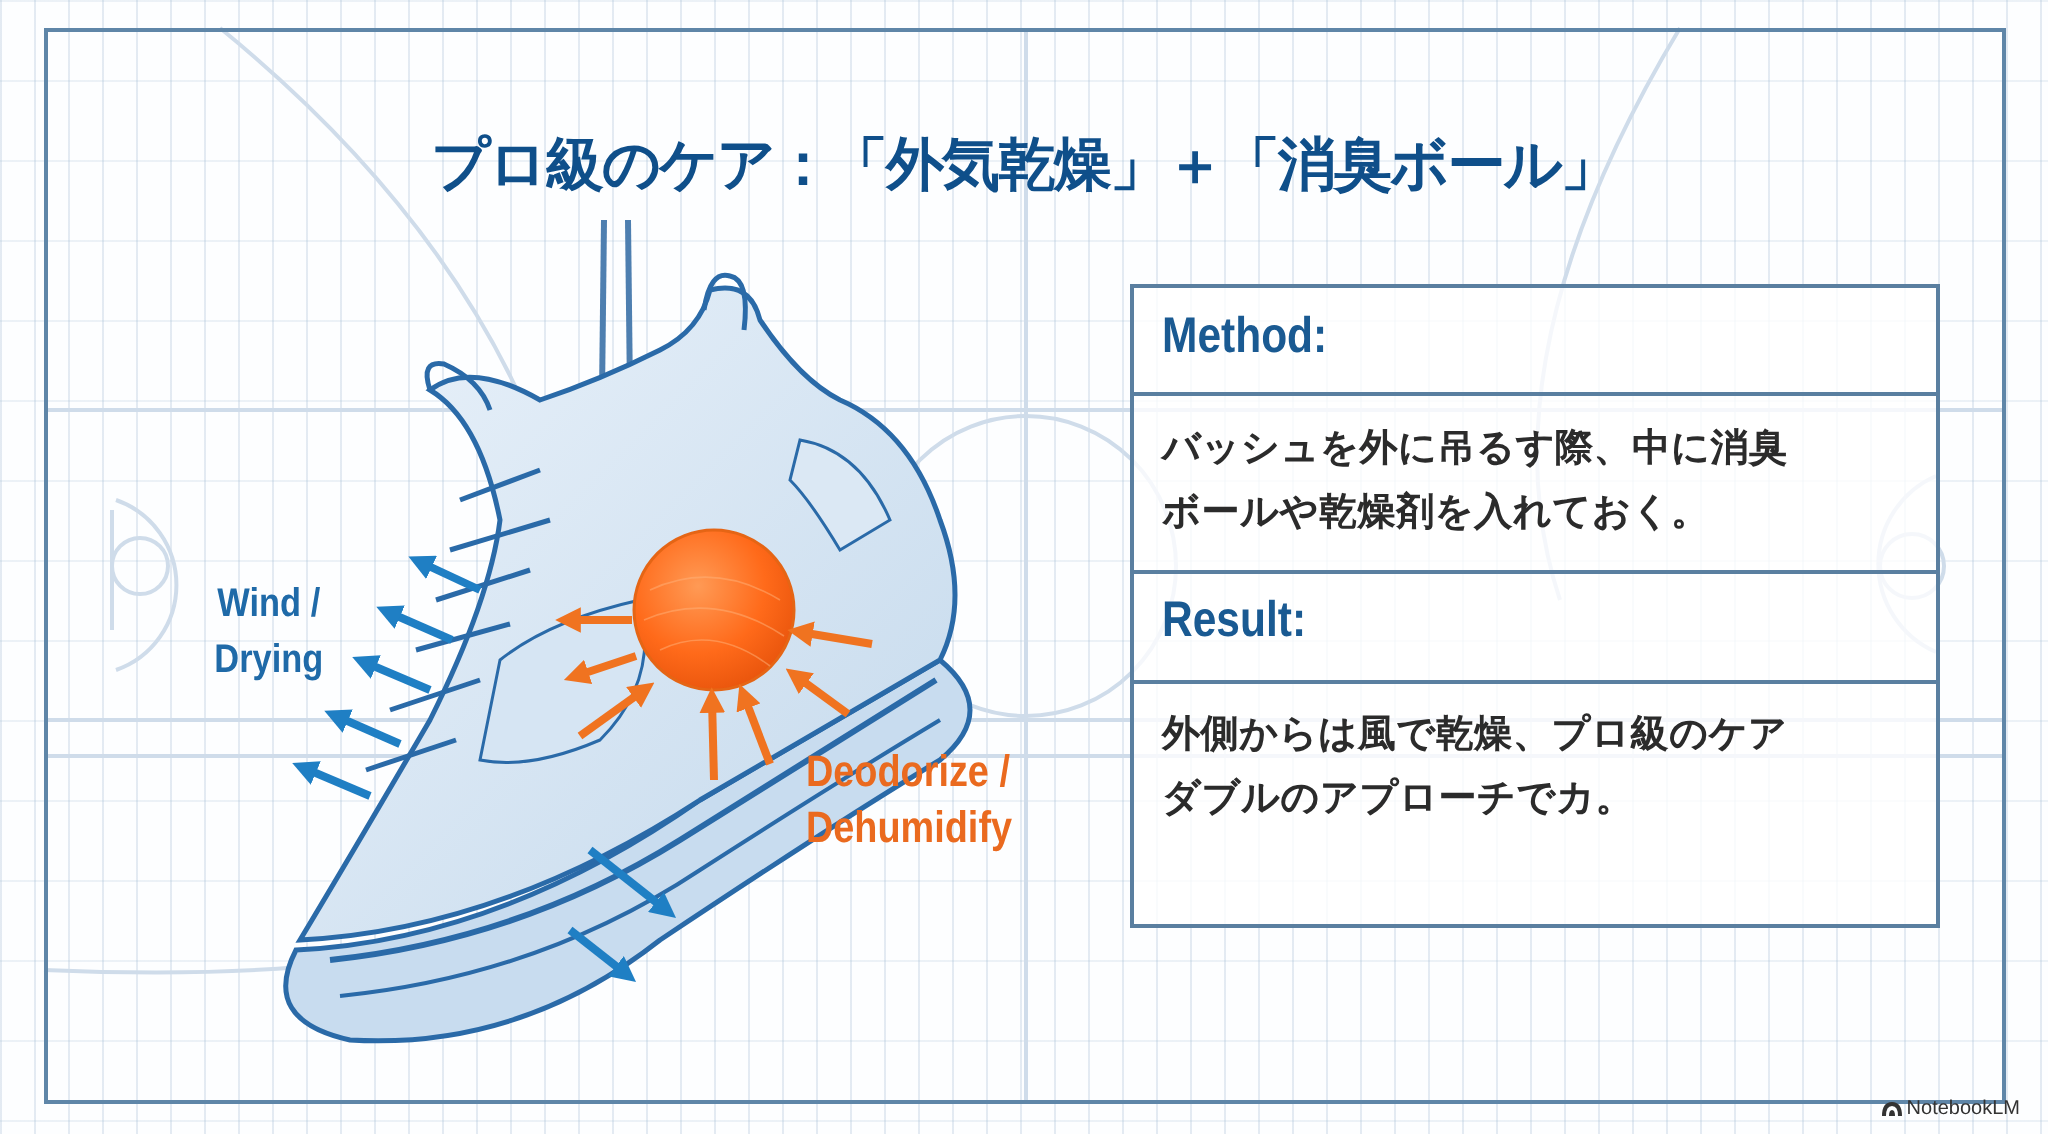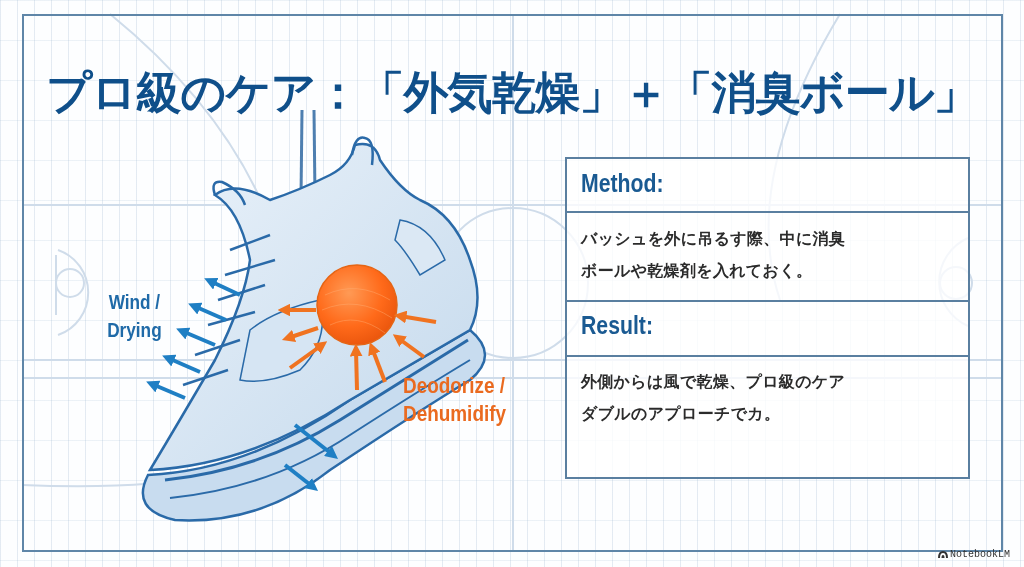--- a/index.html
+++ b/index.html
@@ -17,57 +17,57 @@
     background-size: 17px 100%, 100% 40px;
   }
   .court { position: absolute; left: 0; top: 0; width: 1024px; height: 567px; }
   .frame {
     position: absolute; left: 22px; top: 14px; width: 981px; height: 538px;
     border: 2px solid #5f86a8; box-sizing: border-box;
   }
   .title {
     position: absolute; left: 0; top: 33px; width: 1024px; text-align: center;
     font-family: "DejaVu Sans", sans-serif; font-weight: bold;
-    font-size: 45px; letter-spacing: -1px; color: #0f4f8a;
+    font-size: 29px; letter-spacing: -1px; color: #0f4f8a;
     line-height: 60px;
   }
   .shoe { position: absolute; left: 0; top: 0; width: 1024px; height: 567px; }
   .label-wind {
     position: absolute; left: 100px; top: 288px; width: 80px;
     text-align: center; color: #1f6aa8;
     font-family: "Liberation Sans", sans-serif; font-weight: bold;
     font-size: 20px; line-height: 28px; transform: scaleX(0.86); transform-origin: left top;
   }
   .label-deo {
     position: absolute; left: 403px; top: 372px;
     color: #ea6a1f;
     font-family: "Liberation Sans", sans-serif; font-weight: bold;
     font-size: 22px; line-height: 28px; transform: scaleX(0.86); transform-origin: left top;
     white-space: nowrap;
   }
   .info {
-    position: absolute; left: 565px; top: 157px; width: 405px; height: 322px;
+    position: absolute; left: 565px; top: 142px; width: 405px; height: 322px;
     border: 2px solid #5a7fa0; box-sizing: border-box;
     background: rgba(255,255,255,0.78);
   }
   .info .row { position: absolute; left: 0; width: 100%; box-sizing: border-box; }
   .info .head {
     padding-left: 14px; color: #1a5a92; font-weight: bold;
     font-family: "Liberation Sans", sans-serif; font-size: 25px;
     transform-origin: left center;
   }
   .info .head span { display: inline-block; transform: scaleX(0.85); transform-origin: left center; }
   .info .body {
     padding: 0 14px; color: #2b2b2b; font-weight: bold;
-    font-size: 16px; line-height: 32px; letter-spacing: 0.3px;
+    font-size: 19px; line-height: 32px; letter-spacing: 0.3px;
   }
   .divider { position: absolute; left: 0; width: 100%; height: 2px; background: #5a7fa0; }
   .brand {
     position: absolute; right: 14px; bottom: 7px; font-size: 10px; color: #333;
-    font-family: Liberation Mono, monospace; display: flex; align-items: center; gap: 1px;
+    font-family: Liberation Sans, sans-serif; display: flex; align-items: center; gap: 1px;
   }
   .brand svg { width: 12px; height: 9px; }
 </style>
 </head>
 <body>
 
 <div class="slide">
 
   <svg class="court" viewBox="0 0 1024 567">
     <g fill="none" stroke="#cfdcea" stroke-width="2">

